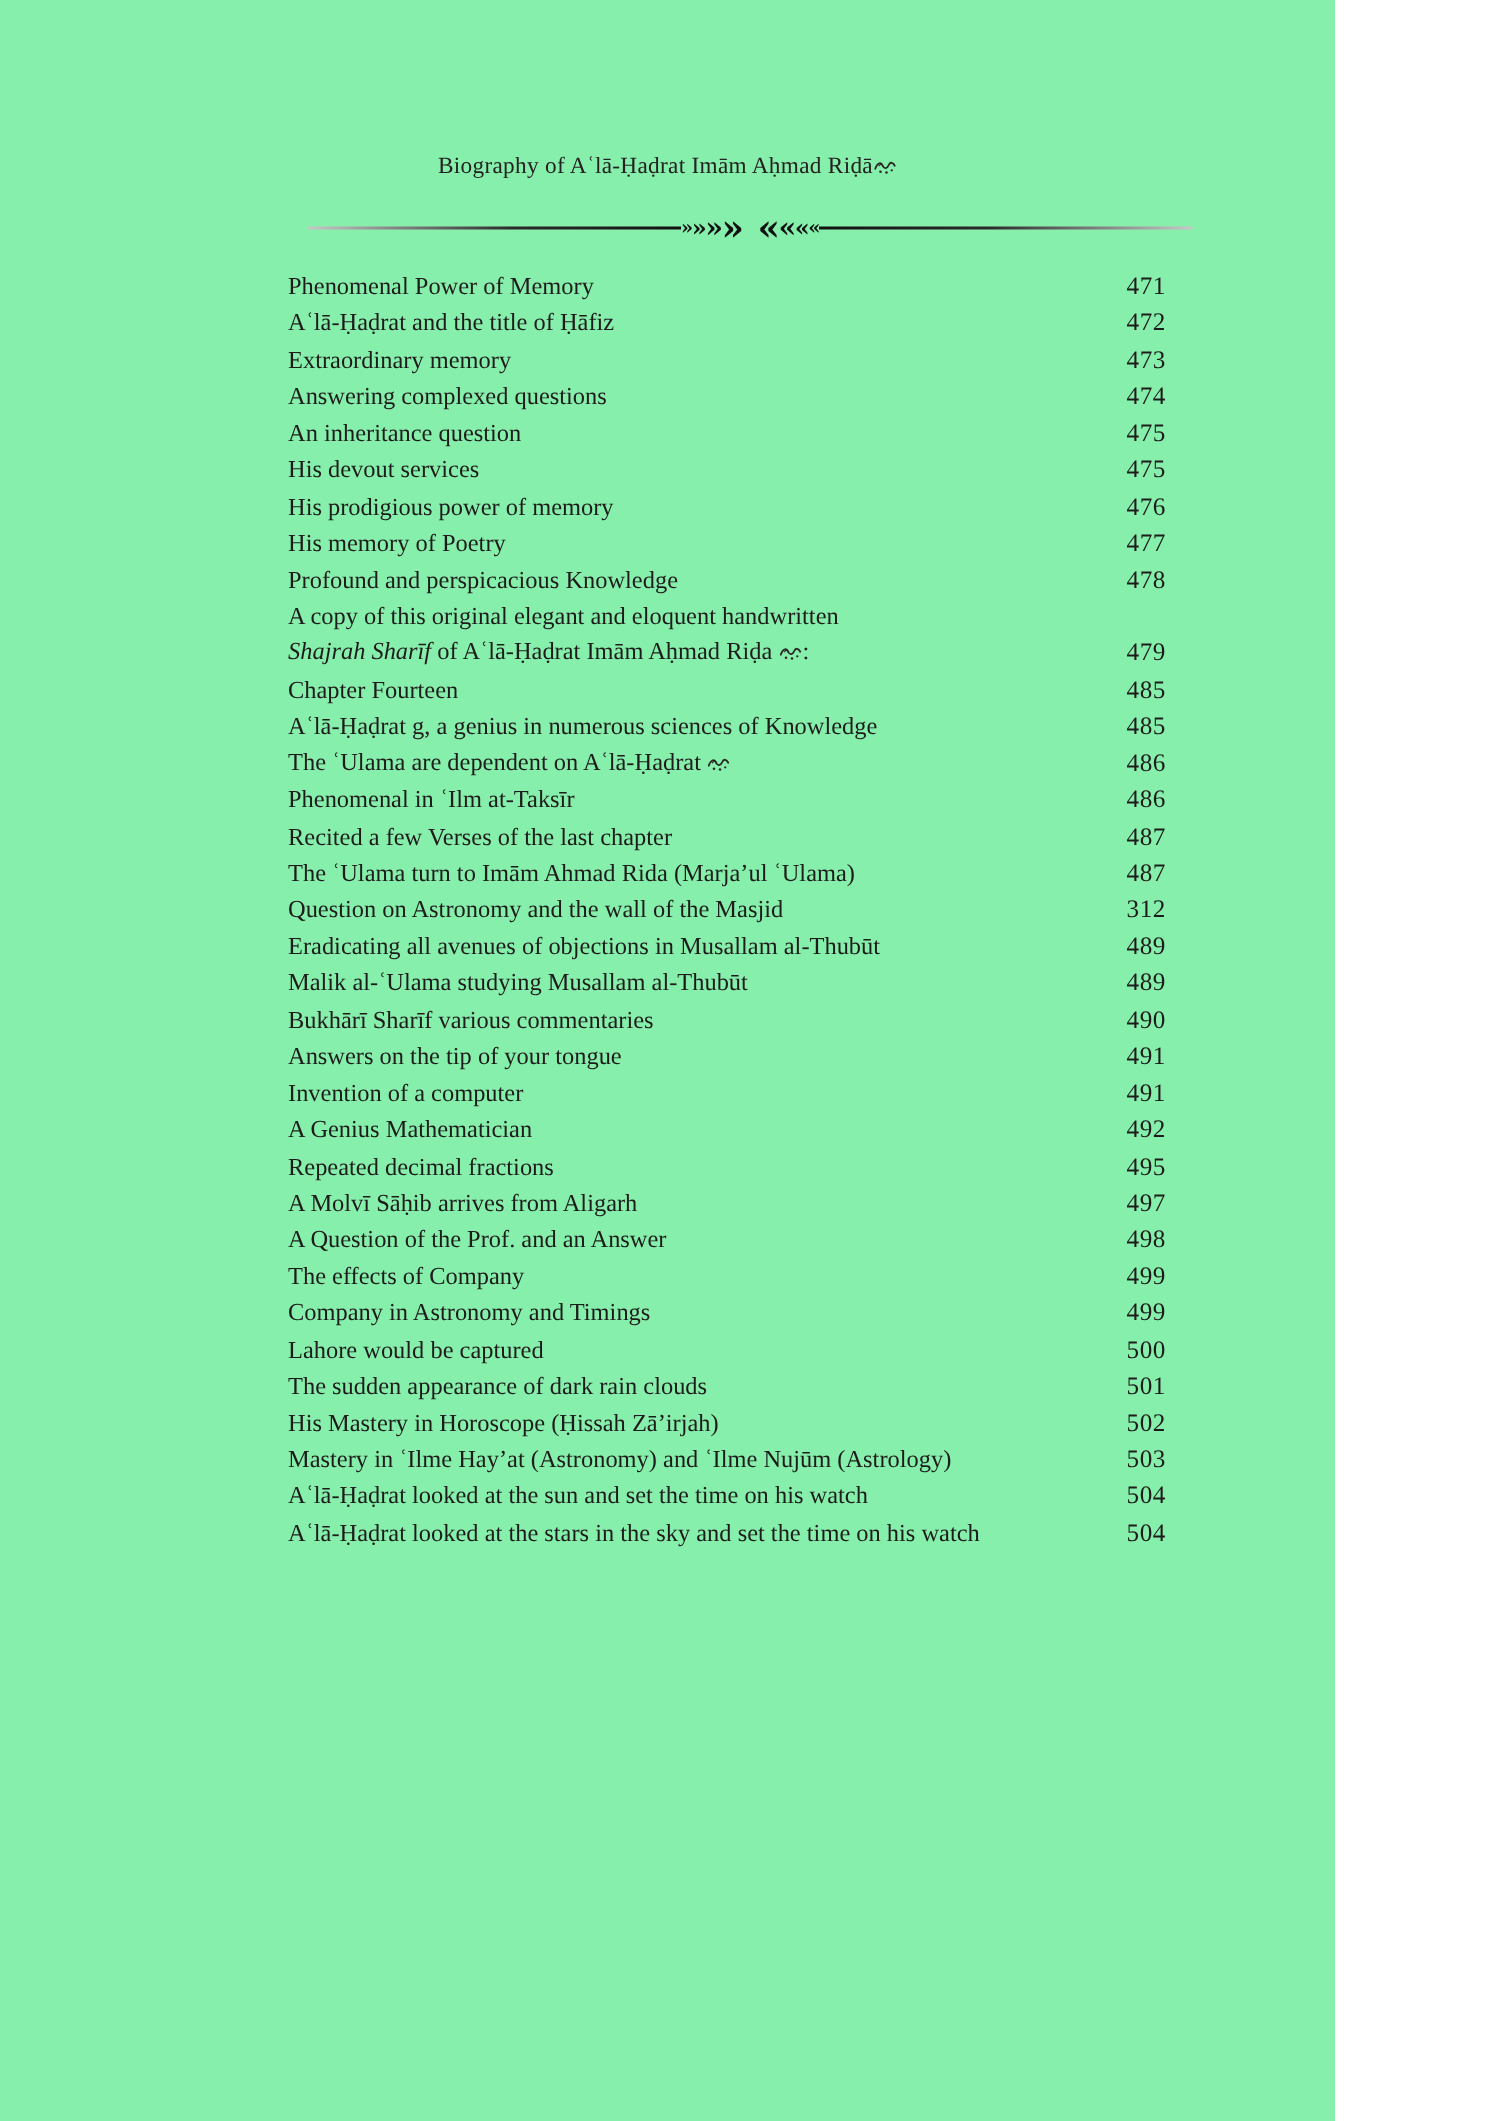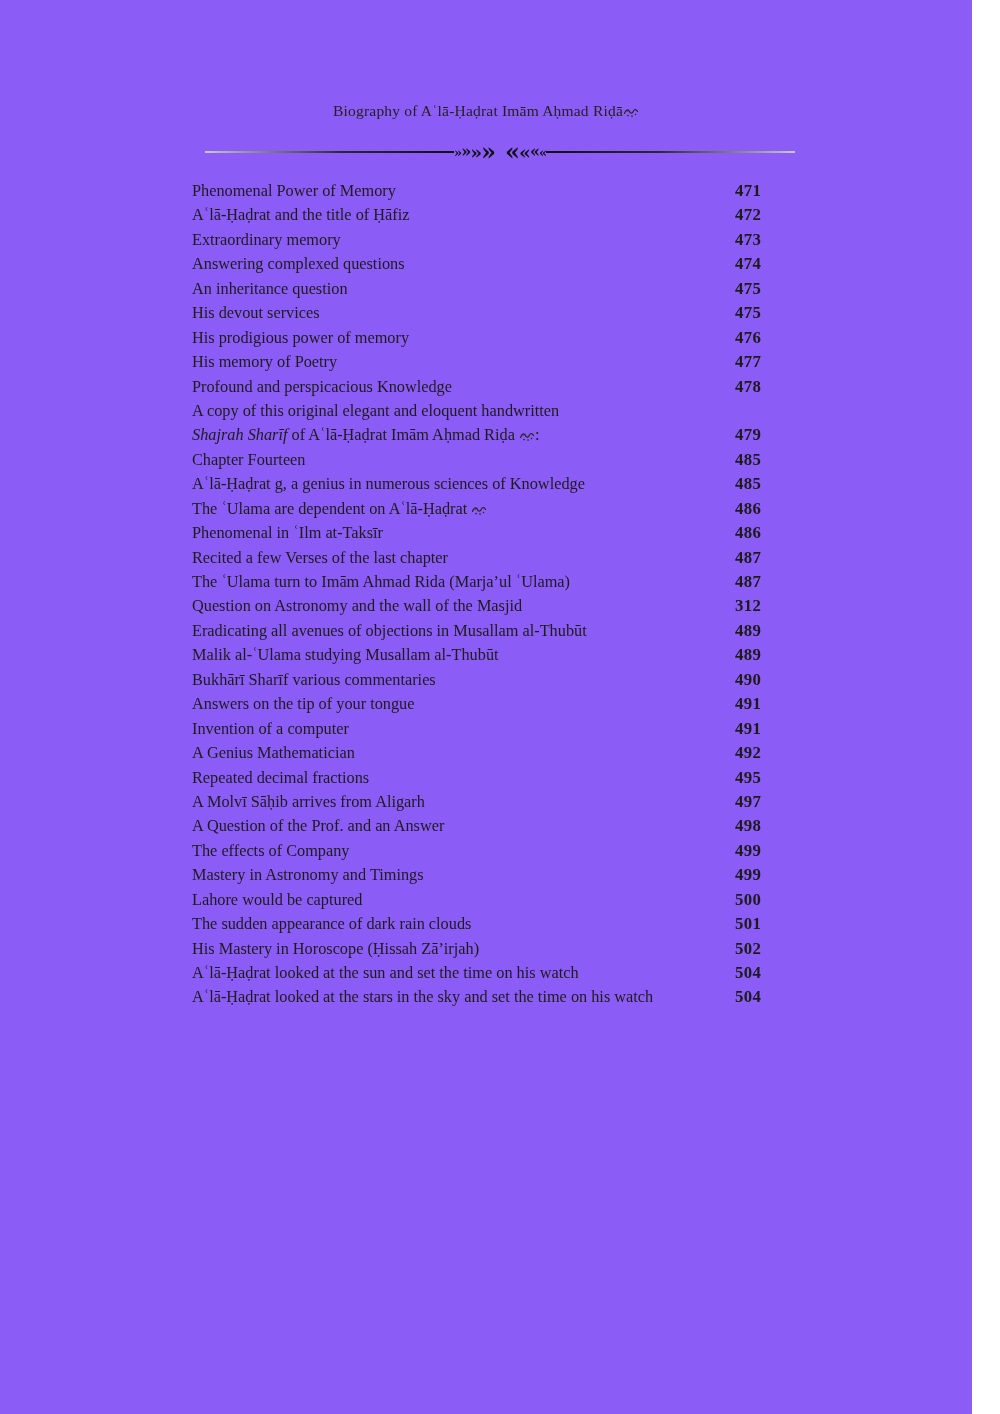--- a/index.html
+++ b/index.html
@@ -2,23 +2,23 @@
 <html><head>
 <meta charset="utf-8">
 <style>
   html, body {
     margin: 0;
     padding: 0;
     background: #ffffff;
   }
   .page {
     position: relative;
-    width: 972px;
+    width: 890px;
     height: 1414px;
-    background: #8b5cf6;
+    background: #86efac;
     color: #1e1c1a;
     font-family: "Liberation Serif", "DejaVu Serif", "DejaVu Sans", serif;
     overflow: hidden;
   }
   .running-head {
     position: absolute;
     top: 102px;
     left: 0;
     width: 100%;
     text-align: center;
@@ -61,38 +61,38 @@
   .orn-gap { width: 10px; }
 
   .toc {
     position: absolute;
     top: 179px;
     left: 192px;
     width: 600px;
   }
   .row {
     display: flex;
-    align-items: flex-start;
+    align-items: center;
     height: 24.45px;
     line-height: 24.45px;
+    gap: 16px;
   }
   .row .t {
     width: 543px;
     font-size: 16.3px;
     white-space: nowrap;
     overflow: visible;
   }
   .row .t .seg-italic { font-style: italic; }
   .row .t .seg-bold   { font-weight: normal; }
   .row .p {
     font-size: 16.8px;
     letter-spacing: 0.4px;
     text-align: left;
     flex: 1;
-    font-weight: bold;
   }
   .honorific-svg { display: inline-block; vertical-align: -2px; }
 </style>
 </head>
 <body>
 
 <div class="page">
 
   <div class="running-head">
     <span>Biography of Aʿlā-Ḥaḍrat Imām Aḥmad Riḍā</span><span id="header-honorific"><span class="honorific-svg"><svg width="16" height="12" viewBox="0 0 32 24">
@@ -241,36 +241,40 @@
       </div>
       <div class="row">
         <span class="t"><span>A Question of the Prof. and an Answer</span></span>
         <span class="p">498</span>
       </div>
       <div class="row">
         <span class="t"><span>The effects of Company</span></span>
         <span class="p">499</span>
       </div>
       <div class="row">
-        <span class="t"><span>Mastery in Astronomy and Timings</span></span>
+        <span class="t"><span>Company in Astronomy and Timings</span></span>
         <span class="p">499</span>
       </div>
       <div class="row">
         <span class="t"><span>Lahore would be captured</span></span>
         <span class="p">500</span>
       </div>
       <div class="row">
         <span class="t"><span>The sudden appearance of dark rain clouds</span></span>
         <span class="p">501</span>
       </div>
       <div class="row">
         <span class="t"><span>His Mastery in Horoscope (Ḥissah Zā’irjah)</span></span>
         <span class="p">502</span>
       </div>
       <div class="row">
+        <span class="t"><span>Mastery in ʿIlme Hay’at (Astronomy) and ʿIlme Nujūm (Astrology)</span></span>
+        <span class="p">503</span>
+      </div>
+      <div class="row">
         <span class="t"><span>Aʿlā-Ḥaḍrat looked at the sun and set the time on his watch</span></span>
         <span class="p">504</span>
       </div>
       <div class="row">
         <span class="t"><span>Aʿlā-Ḥaḍrat looked at the stars in the sky and set the time on his watch</span></span>
         <span class="p">504</span>
       </div>
     </div>
 
 </div>

